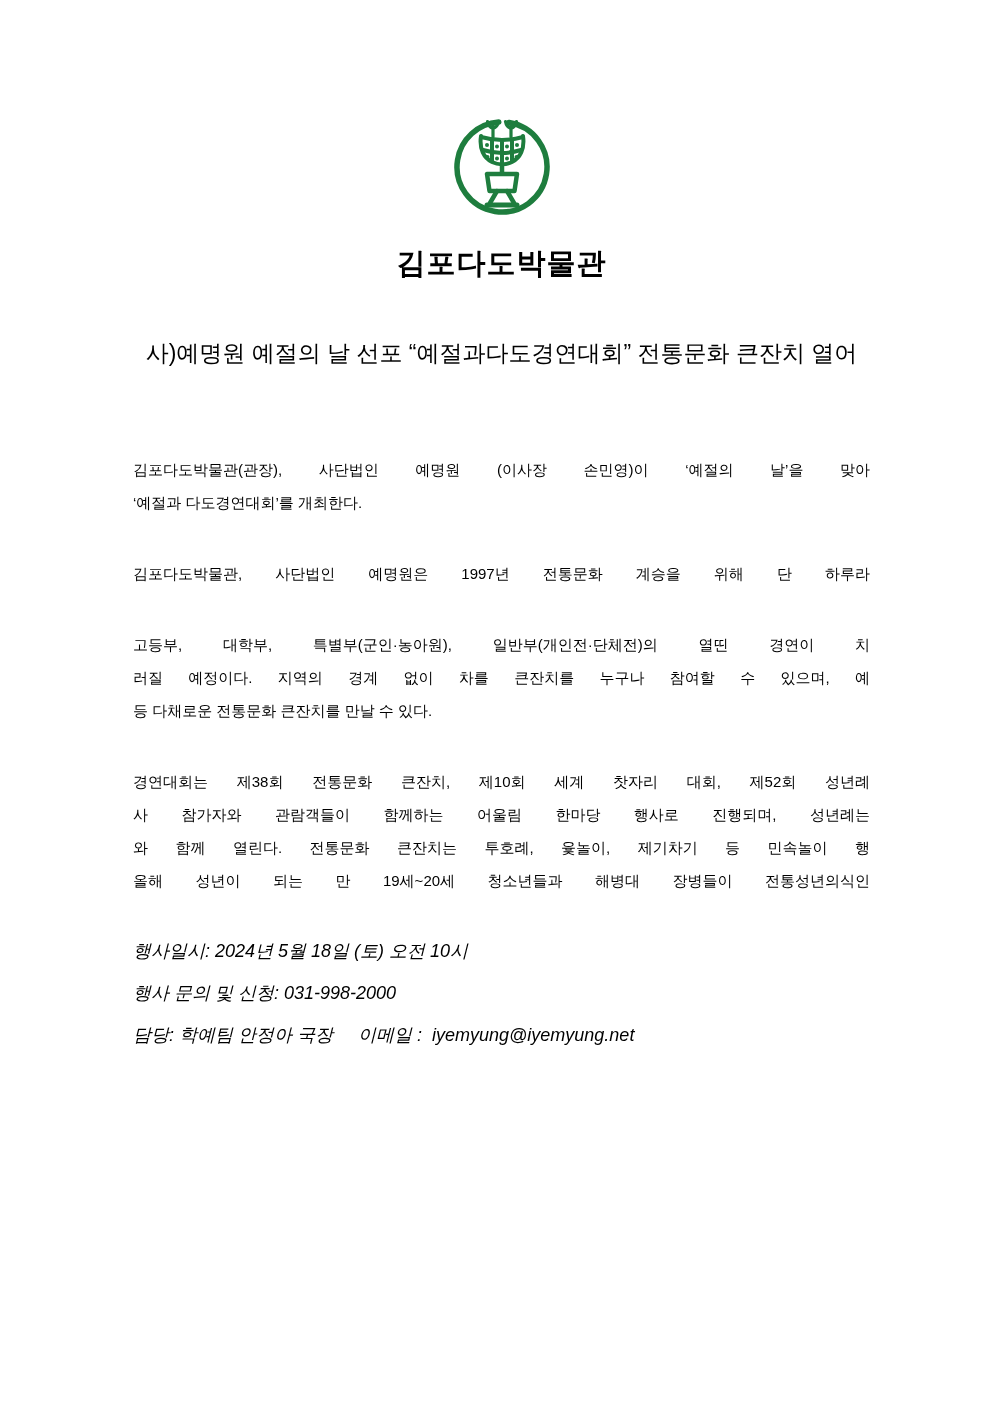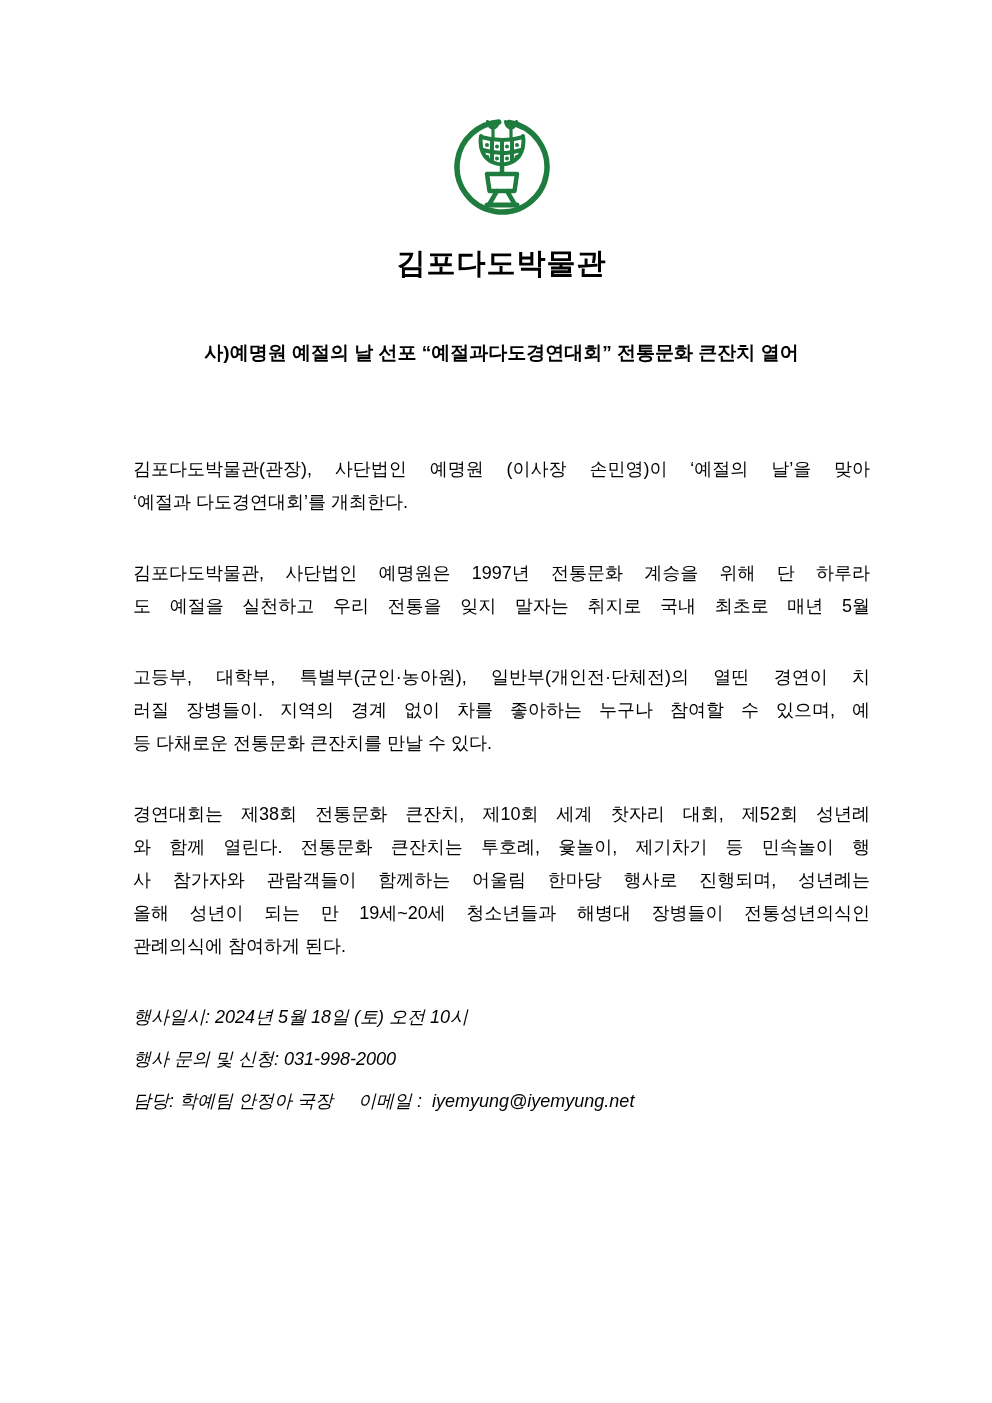--- a/index.html
+++ b/index.html
@@ -34,33 +34,33 @@
     text-align: center;
     font-size: 29px;
     font-weight: bold;
     line-height: 38px;
     white-space: nowrap;
     letter-spacing: 1px;
   }
   .headline {
     margin: 56px 0 0 0;
     text-align: center;
-    font-size: 19px;
-    font-weight: bold;
+    font-size: 23px;
+    font-weight: normal;
     line-height: 30px;
     white-space: nowrap;
   }
   .body-text {
     margin-top: 85px;
   }
   .paragraph {
     margin: 0 0 38px 0;
   }
   .line {
-    font-size: 18px;
+    font-size: 15px;
     line-height: 33px;
     text-align: justify;
     text-align-last: justify;
     overflow: hidden;
   }
   .line.last {
     text-align-last: left;
   }
   .details {
     margin-top: 15px;
@@ -121,33 +121,31 @@
 
   <h2 class="headline">사)예명원 예절의 날 선포 “예절과다도경연대회” 전통문화 큰잔치 열어</h2>
 
   <div class="body-text" id="paragraphs">
       <div class="paragraph">
         <div class="line">김포다도박물관(관장), 사단법인 예명원 (이사장 손민영)이 ‘예절의 날’을 맞아</div>
         <div class="line last">‘예절과 다도경연대회’를 개최한다.</div>
       </div>
       <div class="paragraph">
         <div class="line">김포다도박물관, 사단법인 예명원은 1997년 전통문화 계승을 위해 단 하루라</div>
-        <div class="line">도 예절을 실천하고 우리 전통을 잊지 말자는 취지로 국내 최초로 매년 5월</div>
       </div>
       <div class="paragraph">
         <div class="line">고등부, 대학부, 특별부(군인·농아원), 일반부(개인전·단체전)의 열띤 경연이 치</div>
-        <div class="line">러질 장병들이. 지역의 경계 없이 차를 좋아하는 누구나 참여할 수 있으며, 예</div>
+        <div class="line">러질 예정이다. 지역의 경계 없이 차를 큰잔치를 누구나 참여할 수 있으며, 예</div>
         <div class="line last">등 다채로운 전통문화 큰잔치를 만날 수 있다.</div>
       </div>
       <div class="paragraph">
         <div class="line">경연대회는 제38회 전통문화 큰잔치, 제10회 세계 찻자리 대회, 제52회 성년례</div>
+        <div class="line">사 참가자와 관람객들이 함께하는 어울림 한마당 행사로 진행되며, 성년례는</div>
         <div class="line">와 함께 열린다. 전통문화 큰잔치는 투호례, 윷놀이, 제기차기 등 민속놀이 행</div>
-        <div class="line">사 참가자와 관람객들이 함께하는 어울림 한마당 행사로 진행되며, 성년례는</div>
         <div class="line">올해 성년이 되는 만 19세~20세 청소년들과 해병대 장병들이 전통성년의식인</div>
-        <div class="line last">관례의식에 참여하게 된다.</div>
       </div>
     </div>
 
   <div class="details" id="details">
       <div class="detail-line">행사일시: 2024년 5월 18일 (토) 오전 10시</div>
       <div class="detail-line">행사 문의 및 신청: 031-998-2000</div>
       <div class="detail-line">담당: 학예팀 안정아 국장     이메일 :  iyemyung@iyemyung.net</div>
     </div>
 
 </div>

